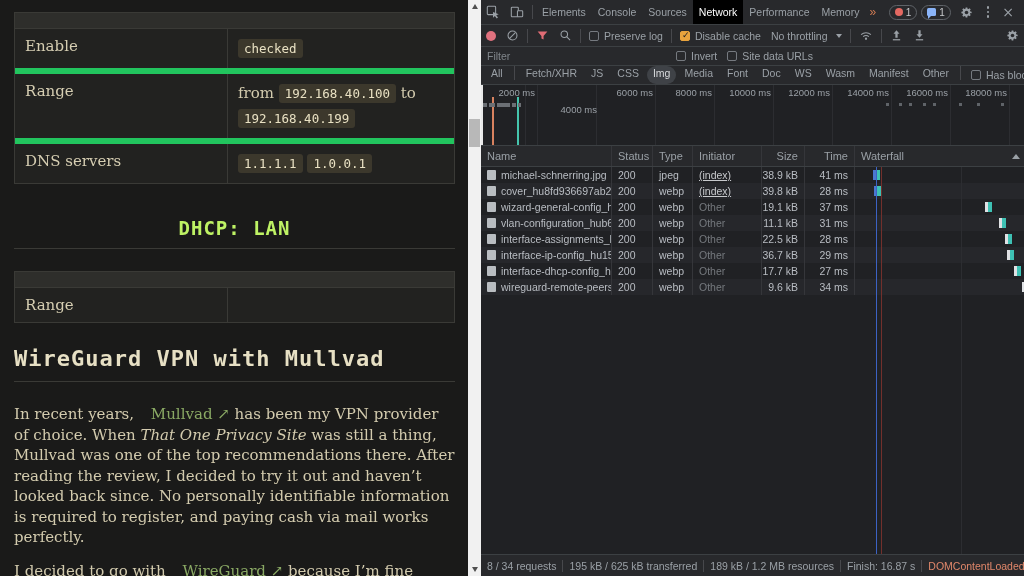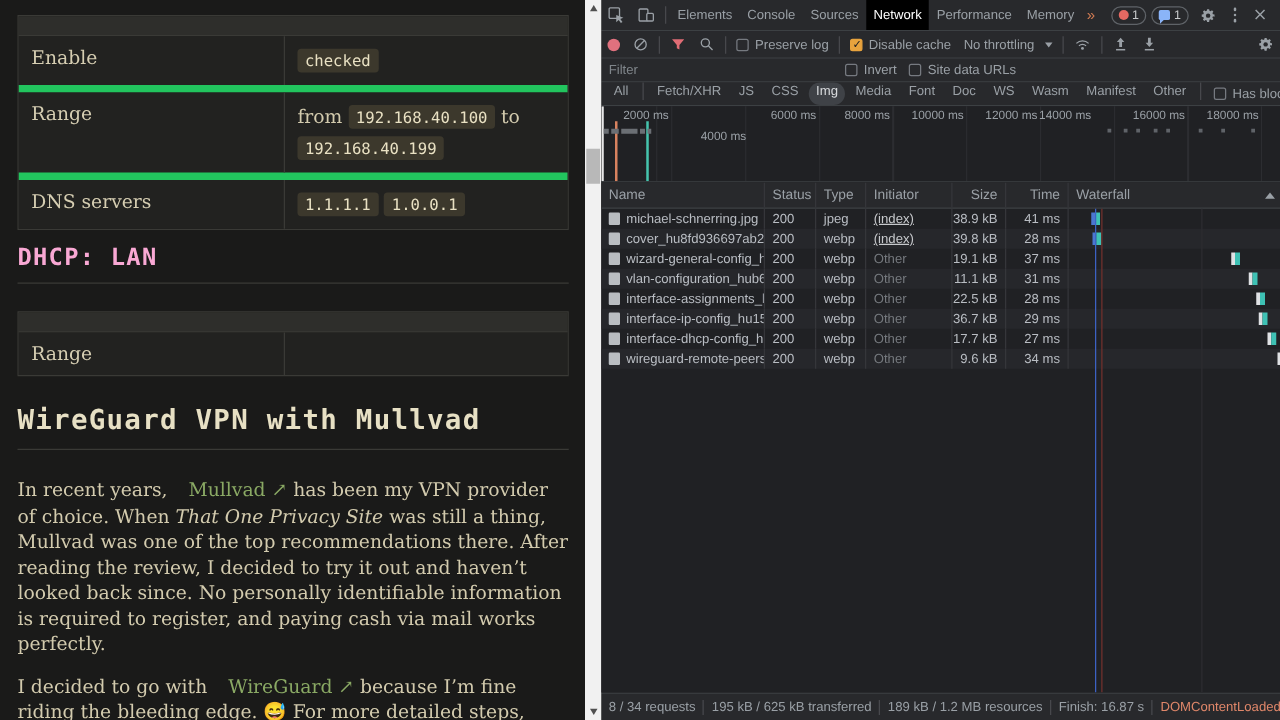--- a/index.html
+++ b/index.html
@@ -11,21 +11,21 @@
           font-family:"DejaVu Serif", serif; color:#d3cbae; background:#1a1a19; }
   .ptable { border:1px solid #3a3a36; }
   .pt-head { height:16px; background:#2e2e2b; border-bottom:1px solid #3a3a36; }
   .pt-row { display:flex; background:#222220; border-bottom:6px solid #22c55e; }
   .pt-row:last-child { border-bottom:none; }
   .pt-label { width:48.5%; padding:8px 10px; border-right:1px solid #3a3a36; font-size:15px; color:#d6ceb2; }
   .pt-value { flex:1; padding:7px 10px; font-size:15px; line-height:25px; }
   .code-chip { font-family:"DejaVu Sans Mono", monospace; font-size:12.5px; background:#3c382c;
                color:#e9e1c3; padding:2px 6px; border-radius:3px; white-space:nowrap; }
   .h-dhcp { font-family:"DejaVu Sans Mono", monospace; font-weight:600; font-size:19px;
-            color:#f9a8d4; margin:11px 0 9px; letter-spacing:1px;}
+            color:#bef264; margin:33px 0 9px; letter-spacing:1px;text-align:center;}
   .h-wg { font-family:"DejaVu Sans Mono", monospace; font-weight:700; font-size:22px;
           color:#e7e0c4; margin:23px 0 10px; letter-spacing:1px;}
   .page hr { border:0; border-top:1px solid #3a3a36; margin:0 0 22px; }
   .page p { font-size:15px; line-height:20.5px; margin:0 0 13px; }
   .green-link { color:#8aa964;margin-left:12px; }
   .seg-italic { font-style:italic; }
 
   
   .sbar { width:13px; height:576px; background:#f1f1f1; position:relative; flex-shrink:0; }
   .sbar-arrow { position:absolute; left:0; width:13px; height:13px; display:flex; align-items:center; justify-content:center; }
@@ -320,21 +320,21 @@
 
 
     <div class="dt-overview" id="overview">
       <div class="ov-sliver"></div>
     <span class="ov-label" style="left: -2px;">2000 ms</span>
         <span class="ov-label" style="left: 60px; margin-top: 17px;">4000 ms</span>
         <span class="ov-label" style="left: 116px;">6000 ms</span>
         <span class="ov-label" style="left: 175px;">8000 ms</span>
         <span class="ov-label" style="left: 234px;">10000 ms</span>
         <span class="ov-label" style="left: 293px;">12000 ms</span>
-        <span class="ov-label" style="left: 336px;">14000 ms</span>
+        <span class="ov-label" style="left: 352px;">14000 ms</span>
         <span class="ov-label" style="left: 411px;">16000 ms</span>
         <span class="ov-label" style="left: 470px;">18000 ms</span>
         <div class="ov-vline" style="left: 11px; background: rgb(216, 130, 95);"></div>
         <div class="ov-vline" style="left: 36px; background: rgb(69, 196, 173);"></div>
         <div class="ov-mark" style="left: 2px; width: 4px;"></div>
         <div class="ov-mark" style="left: 8px; width: 6px;"></div>
         <div class="ov-mark" style="left: 16px; width: 13px;"></div>
         <div class="ov-mark" style="left: 31px; width: 4px;"></div>
         <div class="ov-mark" style="left: 37px; width: 3px;"></div>
         <div class="ov-dot" style="left: 405px;"></div>

